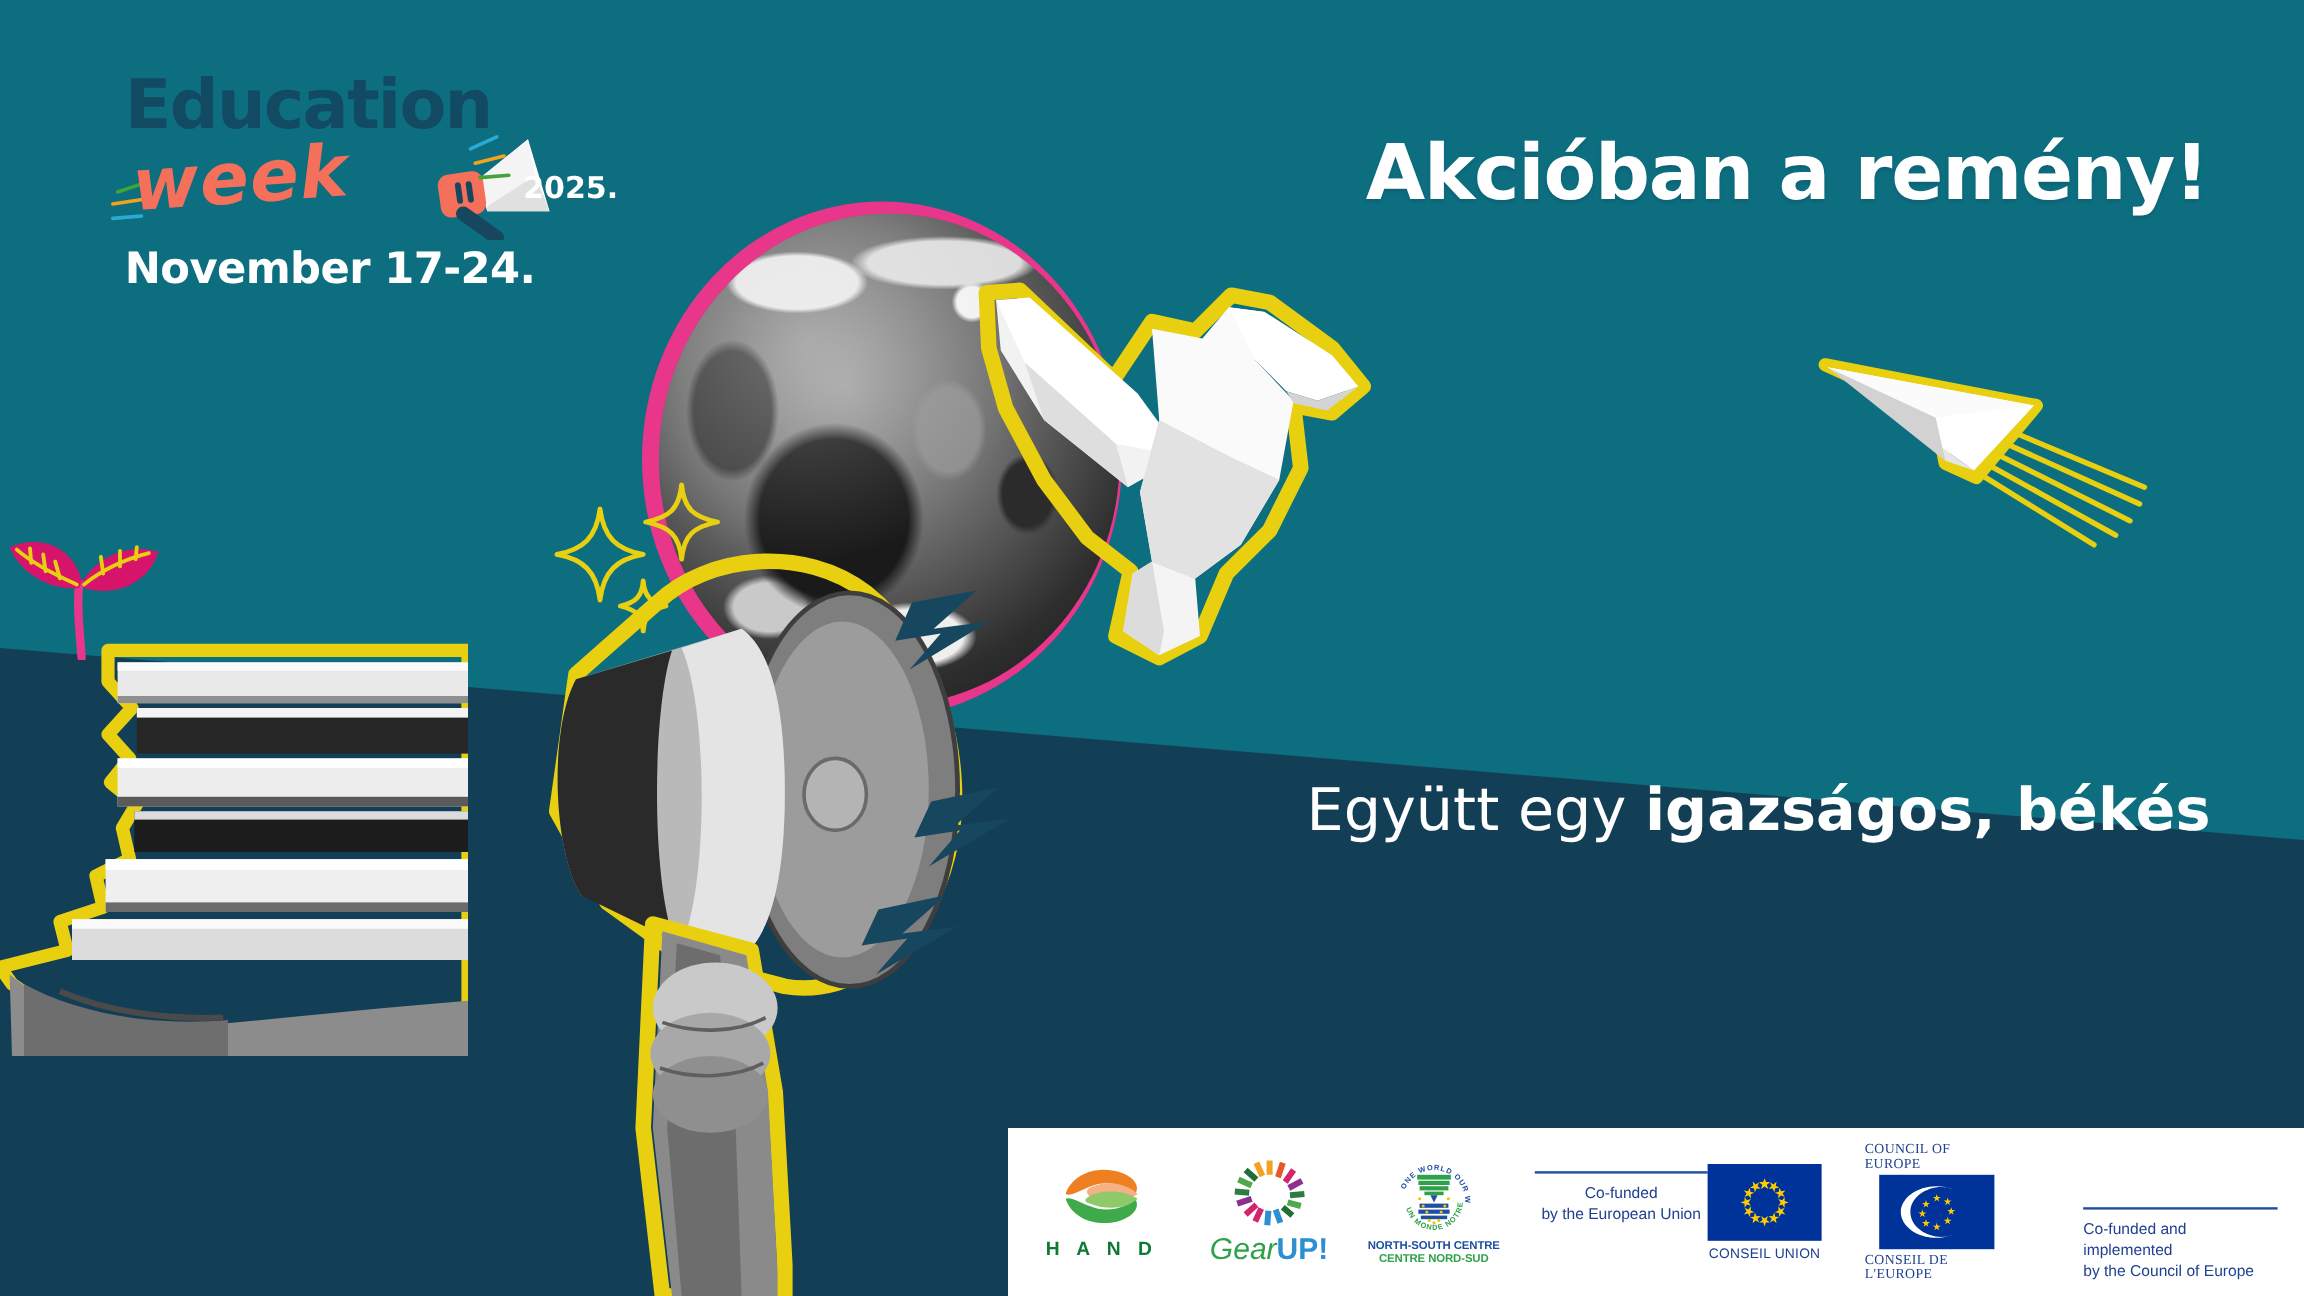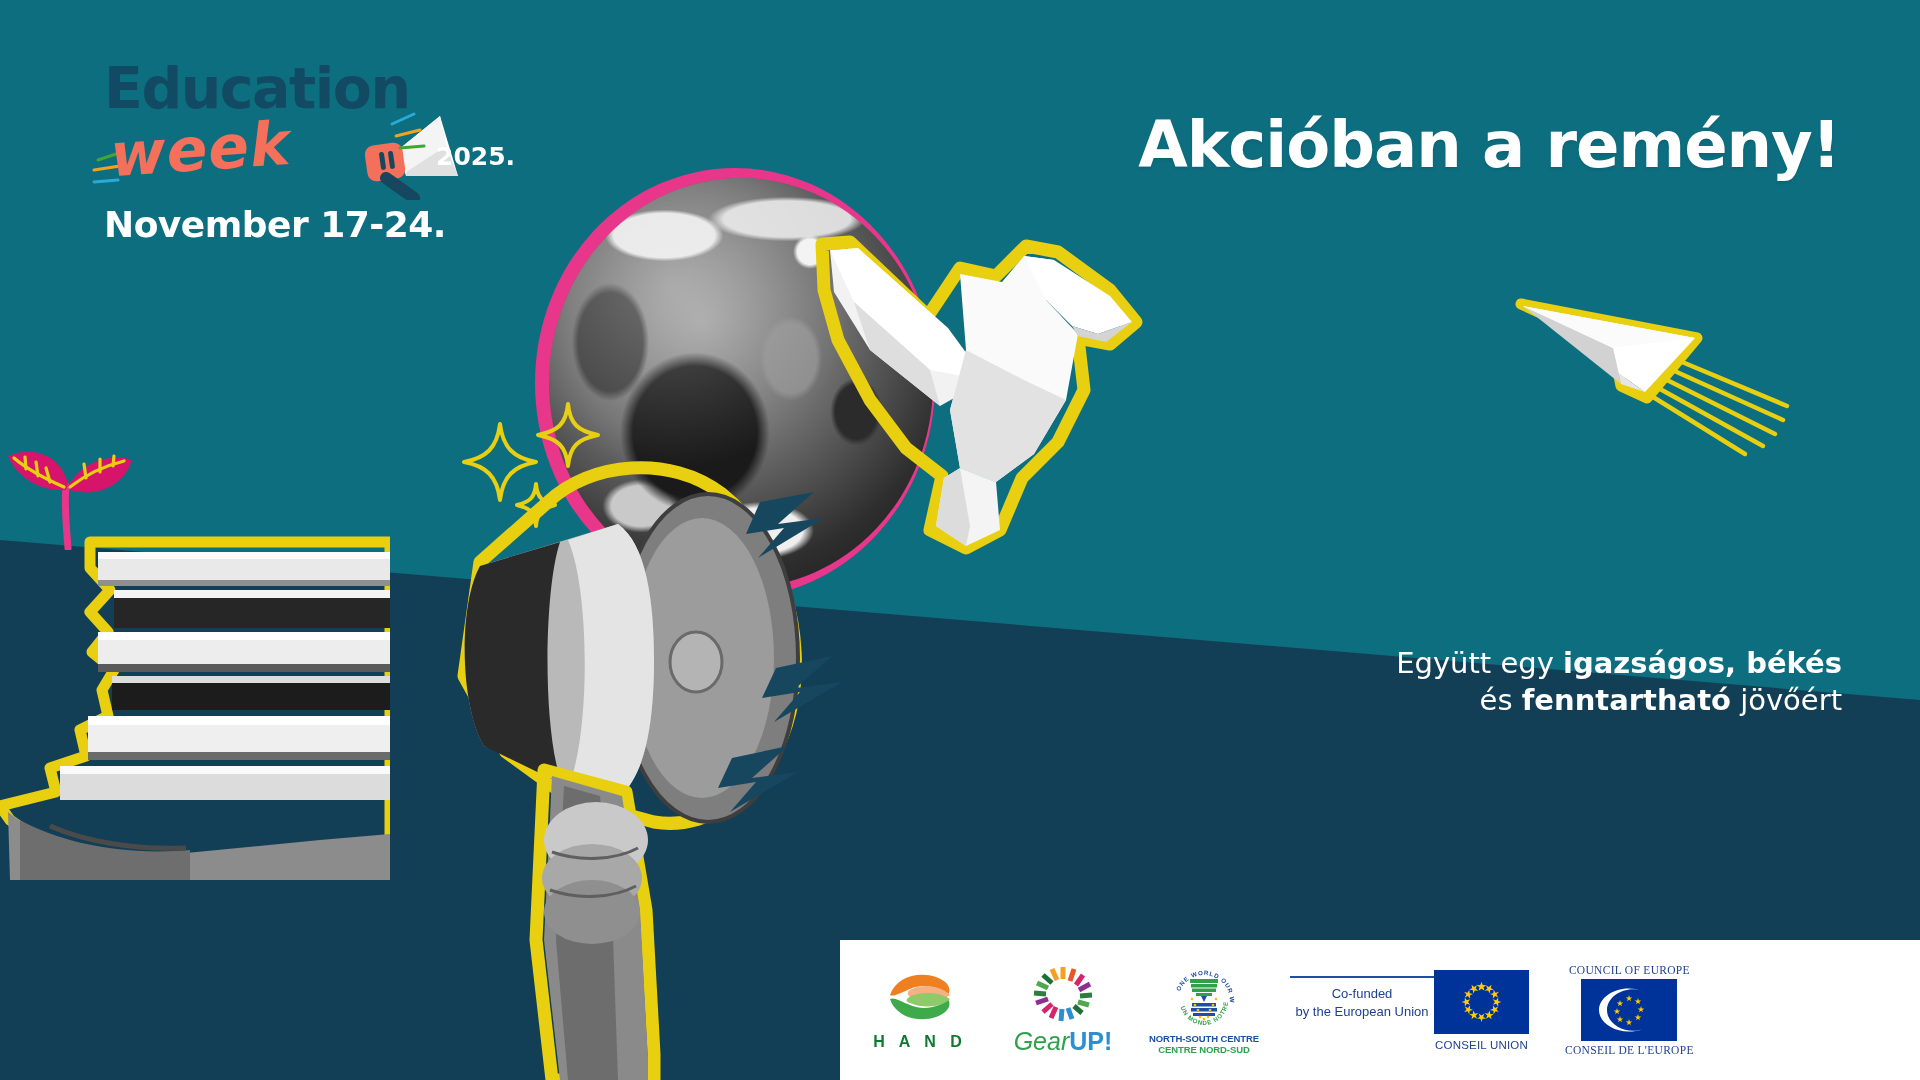--- a/index.html
+++ b/index.html
@@ -59,21 +59,21 @@
     font-size:64px; font-weight:bold; color:#ffffff;
     letter-spacing:-1px; z-index:30;
     font-family:"DejaVu Sans", sans-serif;
     text-shadow: 0 2px 3px rgba(0,0,0,0.10);
     margin-left: 45px;
   }
 
   
   .subtitle {
     position:absolute; right:78px; top:645px;
-    font-size:29px; color:#ffffff; line-height:1.28;
+    font-size:49px; color:#ffffff; line-height:1.28;
     text-align:right; z-index:30;
     font-family:"DejaVu Sans", sans-serif;
     margin-left:36px;
   }
   .subtitle b { font-weight:bold; }
 
   
   .globe-wrap { position:absolute; left:535px; top:168px; width:400px; height:430px; z-index:5; }
   .globe-ring {
     position:absolute; inset:0; border-radius:50%;
@@ -356,21 +356,20 @@
       </span>
       <span class="logo-year">2025.</span>
     </div>
     <div class="logo-date">November 17-24.</div>
   </div>
 
   <div class="headline">Akcióban a remény!</div>
 
   <div class="subtitle">
     <div><span>Együtt egy </span><b>igazságos, békés</b></div>
-    <div><span>és </span><b>fenntartható</b><span> jövőért</span></div>
   </div>
 
   <div class="footer">
 
     <div class="hand-logo">
       <span class="hand-mark">
         <svg viewBox="0 0 72 56" width="72" height="56">
           <path d="M6 26 C12 8 34 2 52 8 C64 12 68 20 64 26 C56 18 40 14 26 20 C16 24 10 28 6 26 Z" fill="#ef8022"></path>
           <path d="M28 20 C42 14 58 18 66 26 C58 32 42 34 30 30 C22 27 22 22 28 20 Z" fill="#f5b183"></path>
           <path d="M6 30 C12 48 34 54 52 48 C64 44 68 36 64 30 C56 38 40 42 26 36 C16 32 10 28 6 30 Z" fill="#3faa4a"></path>
@@ -497,16 +496,23 @@
               <polygon points="57,35 57.8,37.4 60.3,37.4 58.2,38.9 59,41.3 57,39.8 55,41.3 55.8,38.9 53.7,37.4 56.2,37.4"></polygon>
               <polygon points="48,40 48.8,42.4 51.3,42.4 49.2,43.9 50,46.3 48,44.8 46,46.3 46.8,43.9 44.7,42.4 47.2,42.4"></polygon>
               <polygon points="39,37 39.8,39.4 42.3,39.4 40.2,40.9 41,43.3 39,41.8 37,43.3 37.8,40.9 35.7,39.4 38.2,39.4"></polygon>
               <polygon points="36,29 36.8,31.4 39.3,31.4 37.2,32.9 38,35.3 36,33.8 34,35.3 34.8,32.9 32.7,31.4 35.2,31.4"></polygon>
               <polygon points="39,21 39.8,23.4 42.3,23.4 40.2,24.9 41,27.3 39,25.8 37,27.3 37.8,24.9 35.7,23.4 38.2,23.4"></polygon>
             </g>
           </svg>
         </div>
         <div class="coe-bottom">CONSEIL DE L'EUROPE</div>
       </div>
+      <div class="coe-caption">
+        <div class="coe-rule"></div>
+        <div class="coe-caption-txt">
+          <div>Co-funded and implemented</div>
+          <div>by the Council of Europe</div>
+        </div>
+      </div>
     </div>
 
   </div>
 </div>
 
 </body></html>

